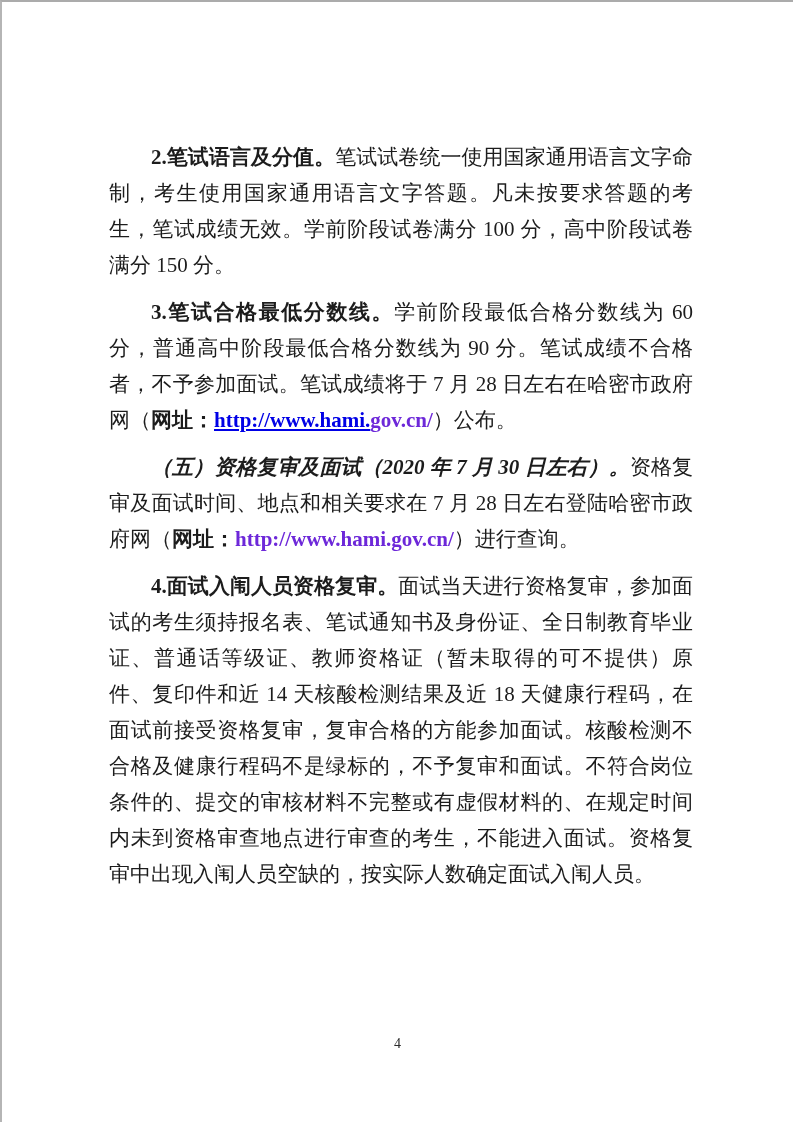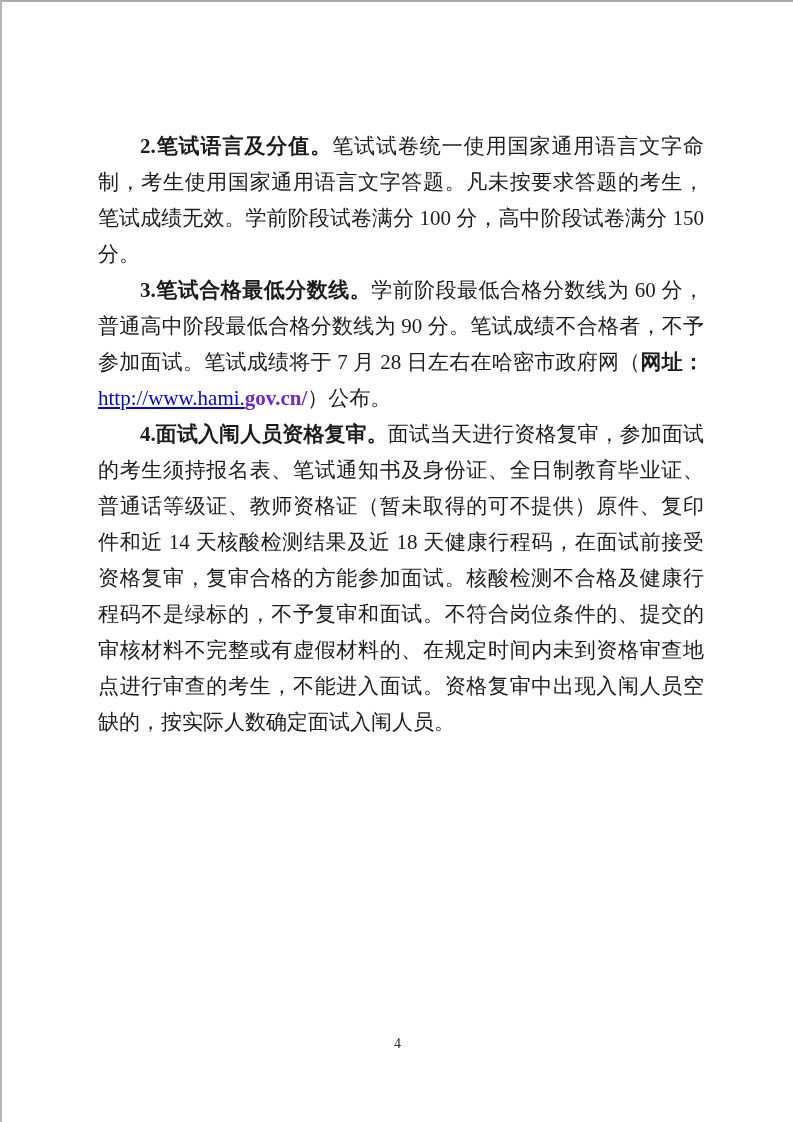--- a/index.html
+++ b/index.html
@@ -23,29 +23,29 @@
     position: absolute;
     left: 96px;
     top: 126px;
     width: 606px;
     font-size: 21px;
     line-height: 36px;
     text-align: justify;
     text-justify: inter-character;
   }
   .doc-body p {
-    margin: 0;
+    margin: 11px;
     padding: 0;
     text-indent: 2em;
   }
   .b { font-weight: bold; }
   .bi { font-weight: bold; font-style: italic; }
   .link {
     color: #0000e6;
-    font-weight: normal;
+    font-weight: bold;
     text-decoration: underline;
     cursor: pointer;
   }
   .url-b {
     font-weight: bold;
     color: #6d28d9;
     text-decoration: none;
   }
   .page-number {
     position: absolute;
@@ -64,20 +64,23 @@
   <div class="doc-body">
 
     <p>
       <span class="b">2.笔试语言及分值。</span><span>笔试试卷统一使用国家通用语言文字命制，考生使用国家通用语言文字答题。凡未按要求答题的考生，笔试成绩无效。学前阶段试卷满分 100 分，高中阶段试卷满分 150 分。</span>
     </p>
 
     <p>
       <span class="b">3.笔试合格最低分数线。</span><span>学前阶段最低合格分数线为 60 分，普通高中阶段最低合格分数线为 90 分。笔试成绩不合格者，不予参加面试。笔试成绩将于 7 月 28 日左右在哈密市政府网（</span><span class="b">网址：</span><a class="link">http://www.hami.</a><span class="url-b">gov.cn/</span><span>）公布。</span>
     </p>
 
+    <p>
+      <span class="bi">（五）资格复审及面试（2020 年 7 月 30 日左右）。</span><span>资格复审及面试时间、地点和相关要求在 7 月 28 日左右登陆哈密市政府网（</span><span class="b">网址：</span><span class="url-b">http://www.hami.gov.cn/</span><span>）进行查询。</span>
+    </p>
 
 
     <p>
       <span class="b">4.面试入闱人员资格复审。</span><span>面试当天进行资格复审，参加面试的考生须持报名表、笔试通知书及身份证、全日制教育毕业证、普通话等级证、教师资格证（暂未取得的可不提供）原件、复印件和近 14 天核酸检测结果及近 18 天健康行程码，在面试前接受资格复审，复审合格的方能参加面试。核酸检测不合格及健康行程码不是绿标的，不予复审和面试。不符合岗位条件的、提交的审核材料不完整或有虚假材料的、在规定时间内未到资格审查地点进行审查的考生，不能进入面试。资格复审中出现入闱人员空缺的，按实际人数确定面试入闱人员。</span>
     </p>
 
 
   </div>
 
   <div class="page-number">4</div>

